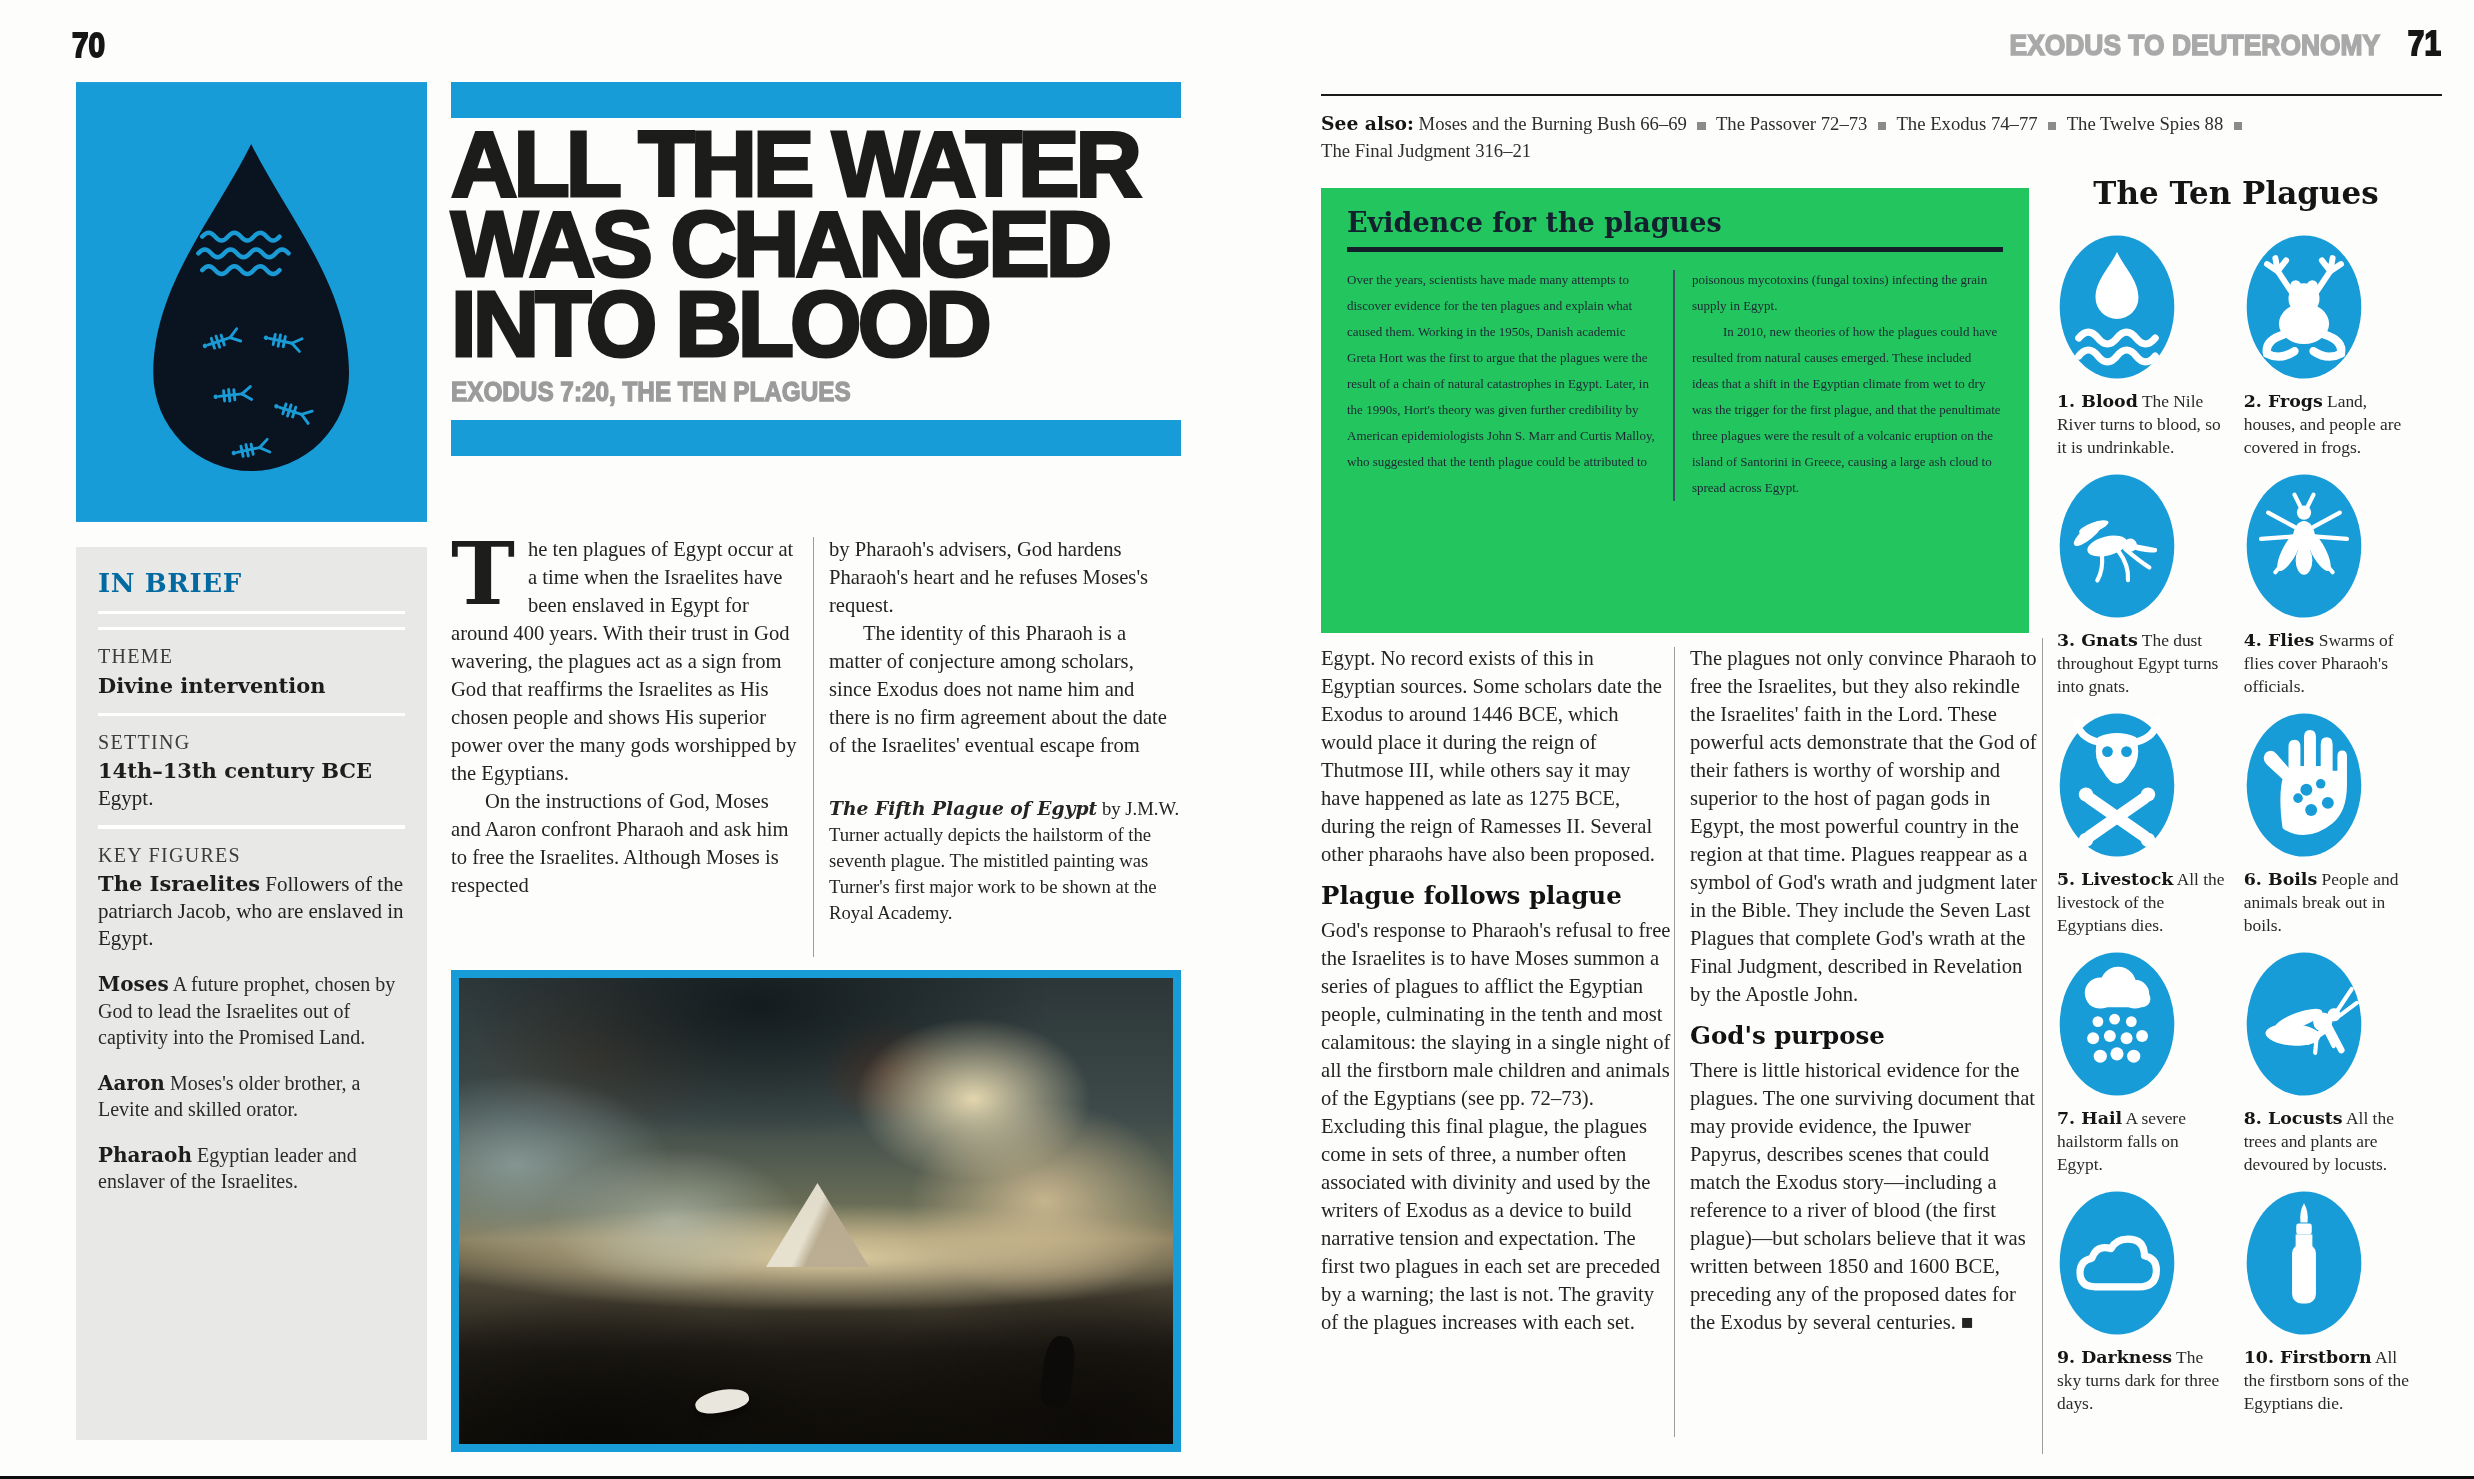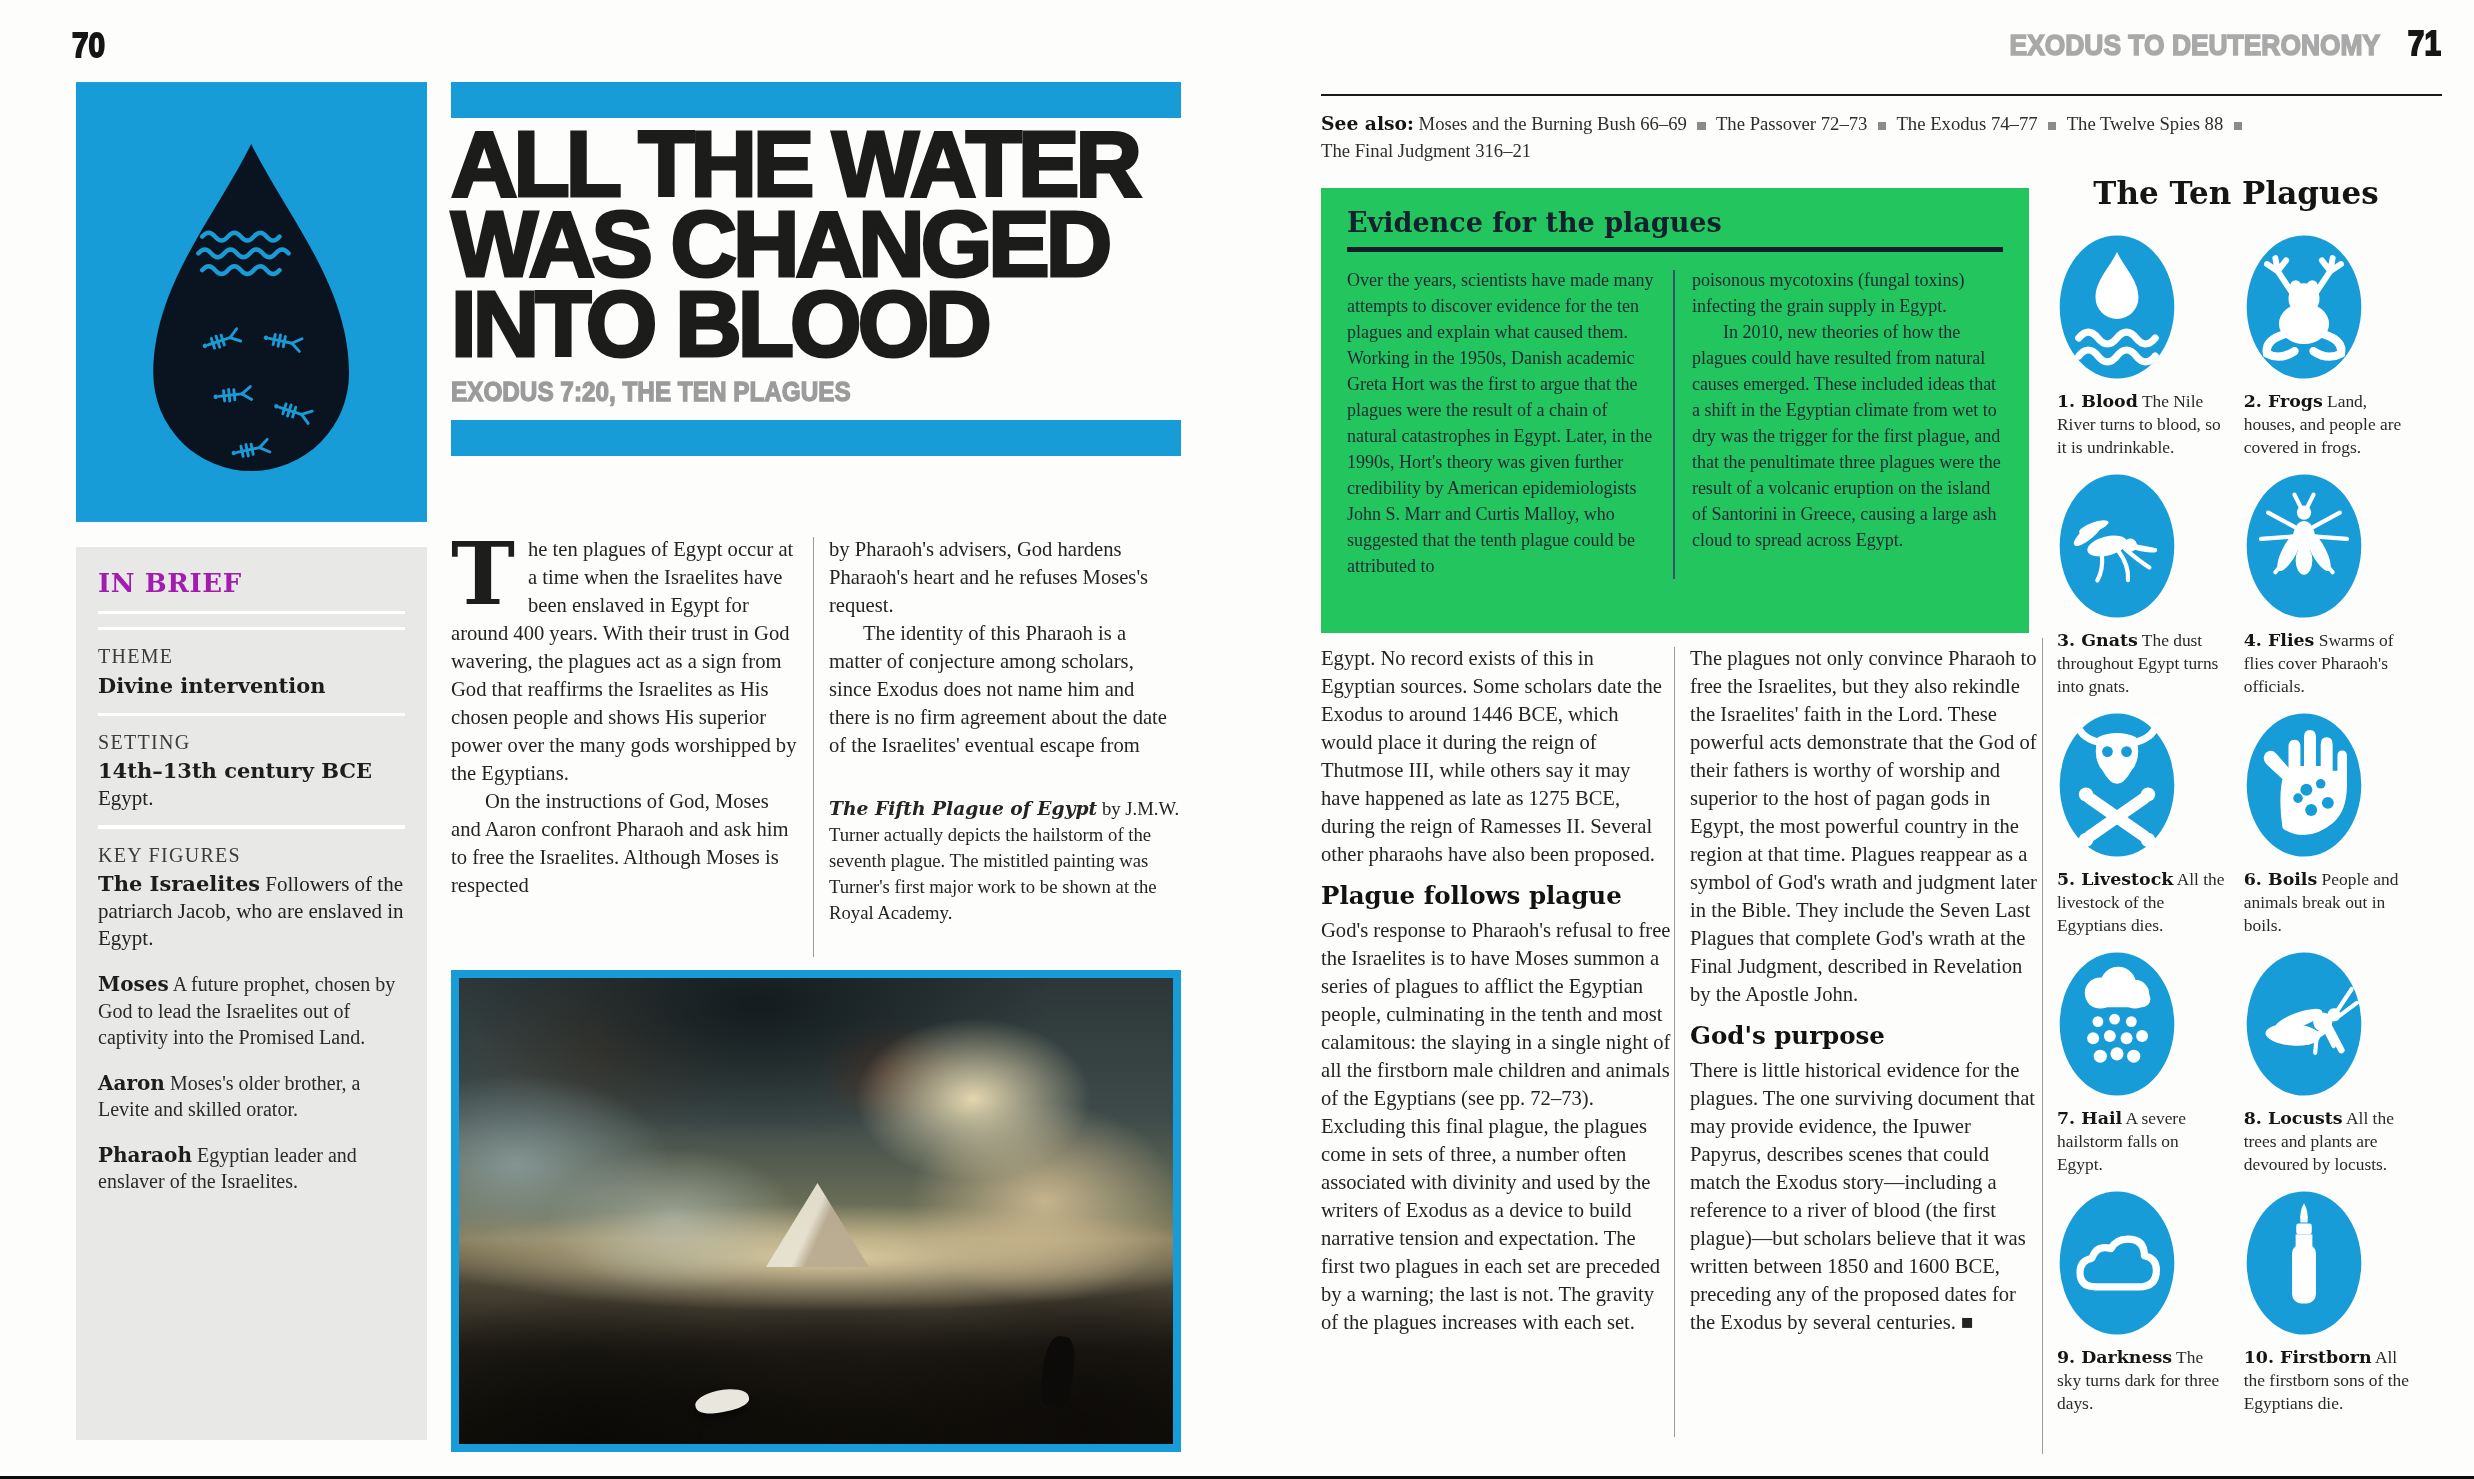--- a/index.html
+++ b/index.html
@@ -20,21 +20,21 @@
   .headline { margin-top:6.4px; }
   .hl-line { display:block; white-space:nowrap; font-family:"Liberation Sans",sans-serif; font-weight:bold;
              font-size:92px; line-height:80px; letter-spacing:-3.9px; color:#1c1c1a;
              -webkit-text-stroke:3.2px #1c1c1a; }
   .kicker { margin-top:13px; font-family:"Liberation Sans",sans-serif; font-weight:bold; font-size:27px;
             color:#9b9b9b; -webkit-text-stroke:1.3px #9b9b9b; transform:scaleX(.9); transform-origin:left; white-space:nowrap;}
   .bar-bottom { margin-top:11.6px; }
 
   .inbrief { position:absolute; left:76px; top:547px; width:351px; height:893px;
              background:#e8e8e6; padding:20.6px 22px; }
-  .ib-head { font-family:"DejaVu Serif",serif; font-weight:bold; font-size:26px; color:#a21caf; letter-spacing:0.6px; }
+  .ib-head { font-family:"DejaVu Serif",serif; font-weight:bold; font-size:26px; color:#0369a1; letter-spacing:0.6px; }
   .ib-rule { height:3.2px; background:#ffffff; margin:13px 0; }
   .ib-label { font-size:20px; color:#3c3c3c; letter-spacing:1.3px; line-height:26px; }
   .ib-value { font-size:21px; line-height:27px; margin-top:2.6px; color:#242424; }
   .ib-value b, .ib-fig b { font-family:"DejaVu Serif",serif; font-weight:bold; color:#1d1d1b; }
   .ib-fig { font-size:20px; line-height:26.4px; margin-top:19.3px; color:#2a2a2a; }
 
   .bodycol { position:absolute; top:535px; width:351px; }
   .bodycol-l1 { left:451px; }
   .bodycol-l2 { left:829px; }
   .para { font-size:20.6px; line-height:28px; color:#242424; }
@@ -80,21 +80,21 @@
   .sa-item { display:inline-block; }
   .sa-sep { display:inline-block; width:8.4px; height:8.4px; background:#8b8b8b; margin:0 10.3px; vertical-align:middle; }
 
   .evidence { position:absolute; left:1321px; top:188px; width:708px; height:445px;
               background:#22c55e; padding:19.3px 26px; }
   .ev-title { font-family:"DejaVu Serif",serif; font-weight:bold; font-size:27px; color:#13202e; }
   .ev-underline { height:4.5px; background:#141e28; margin:9px 0 15.5px; }
   .ev-cols { display:flex; }
   .ev-col { width:309px; }
   .ev-divider { width:1.9px; background:#3e5166; margin:2.6px 17px 0 17px; }
-  .ev-col p { font-size:18px; line-height:26px; color:#1e2835; }
+  .ev-col p { font-size:13px; line-height:26px; color:#1e2835; }
   .ev-col p.indent { text-indent:31px; }
 
   .bodycol-r { position:absolute; top:644px; width:351px; }
   .bodycol-r1 { left:1321px; }
   .bodycol-r2 { left:1690px; }
   .subhead { font-family:"DejaVu Serif",serif; font-weight:bold; font-size:24.5px; color:#121212;
              margin:13px 0 6.4px; }
 
   .plagues { position:absolute; left:2057px; top:175px; width:358px; }
   .pl-title { text-align:center; font-family:"DejaVu Serif",serif; font-weight:bold; font-size:31px;

